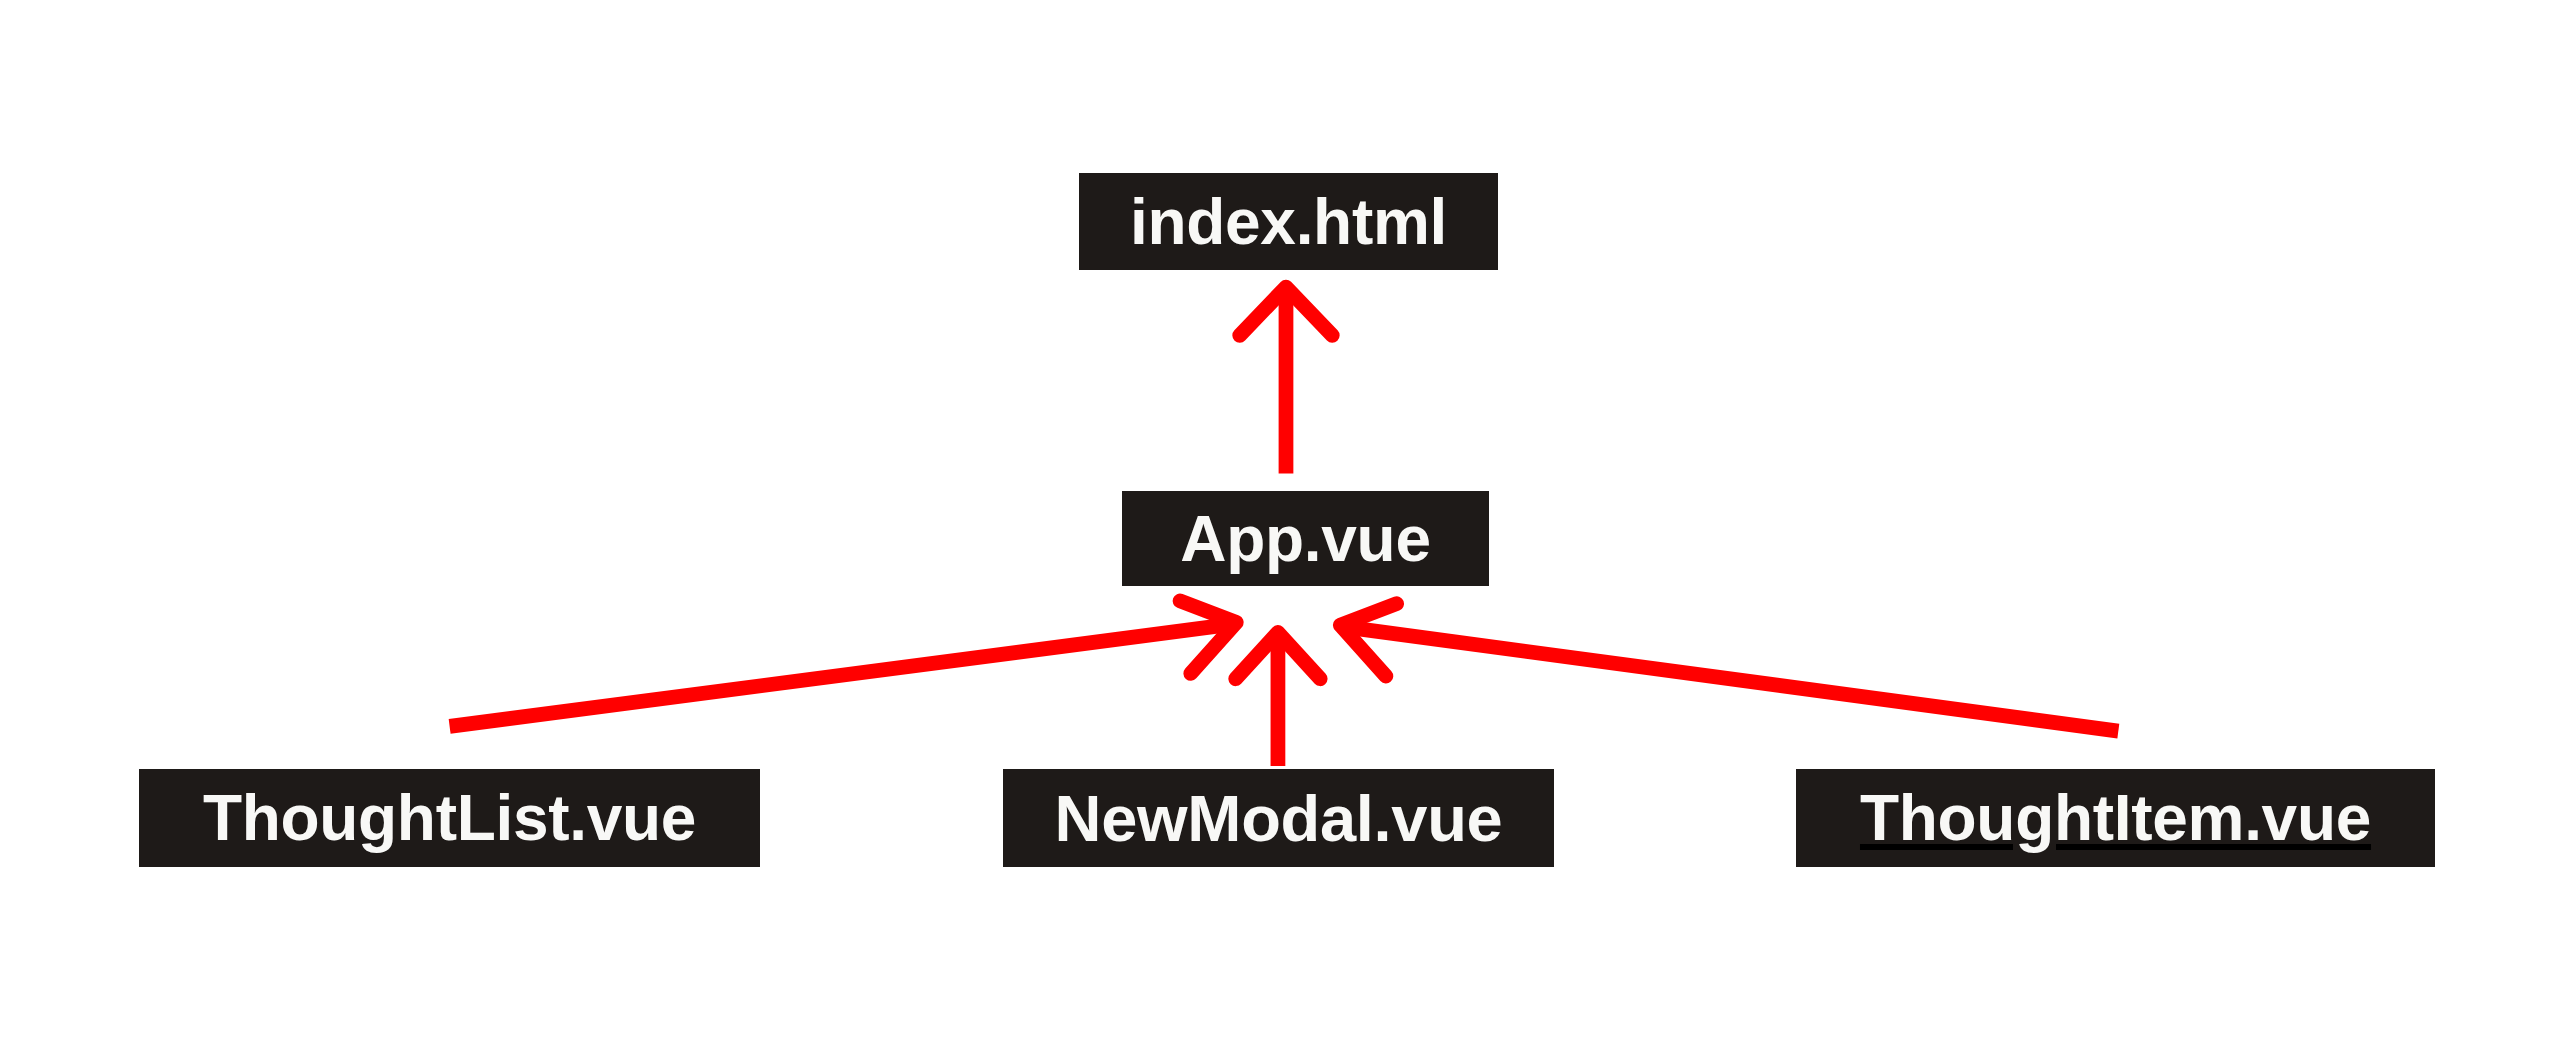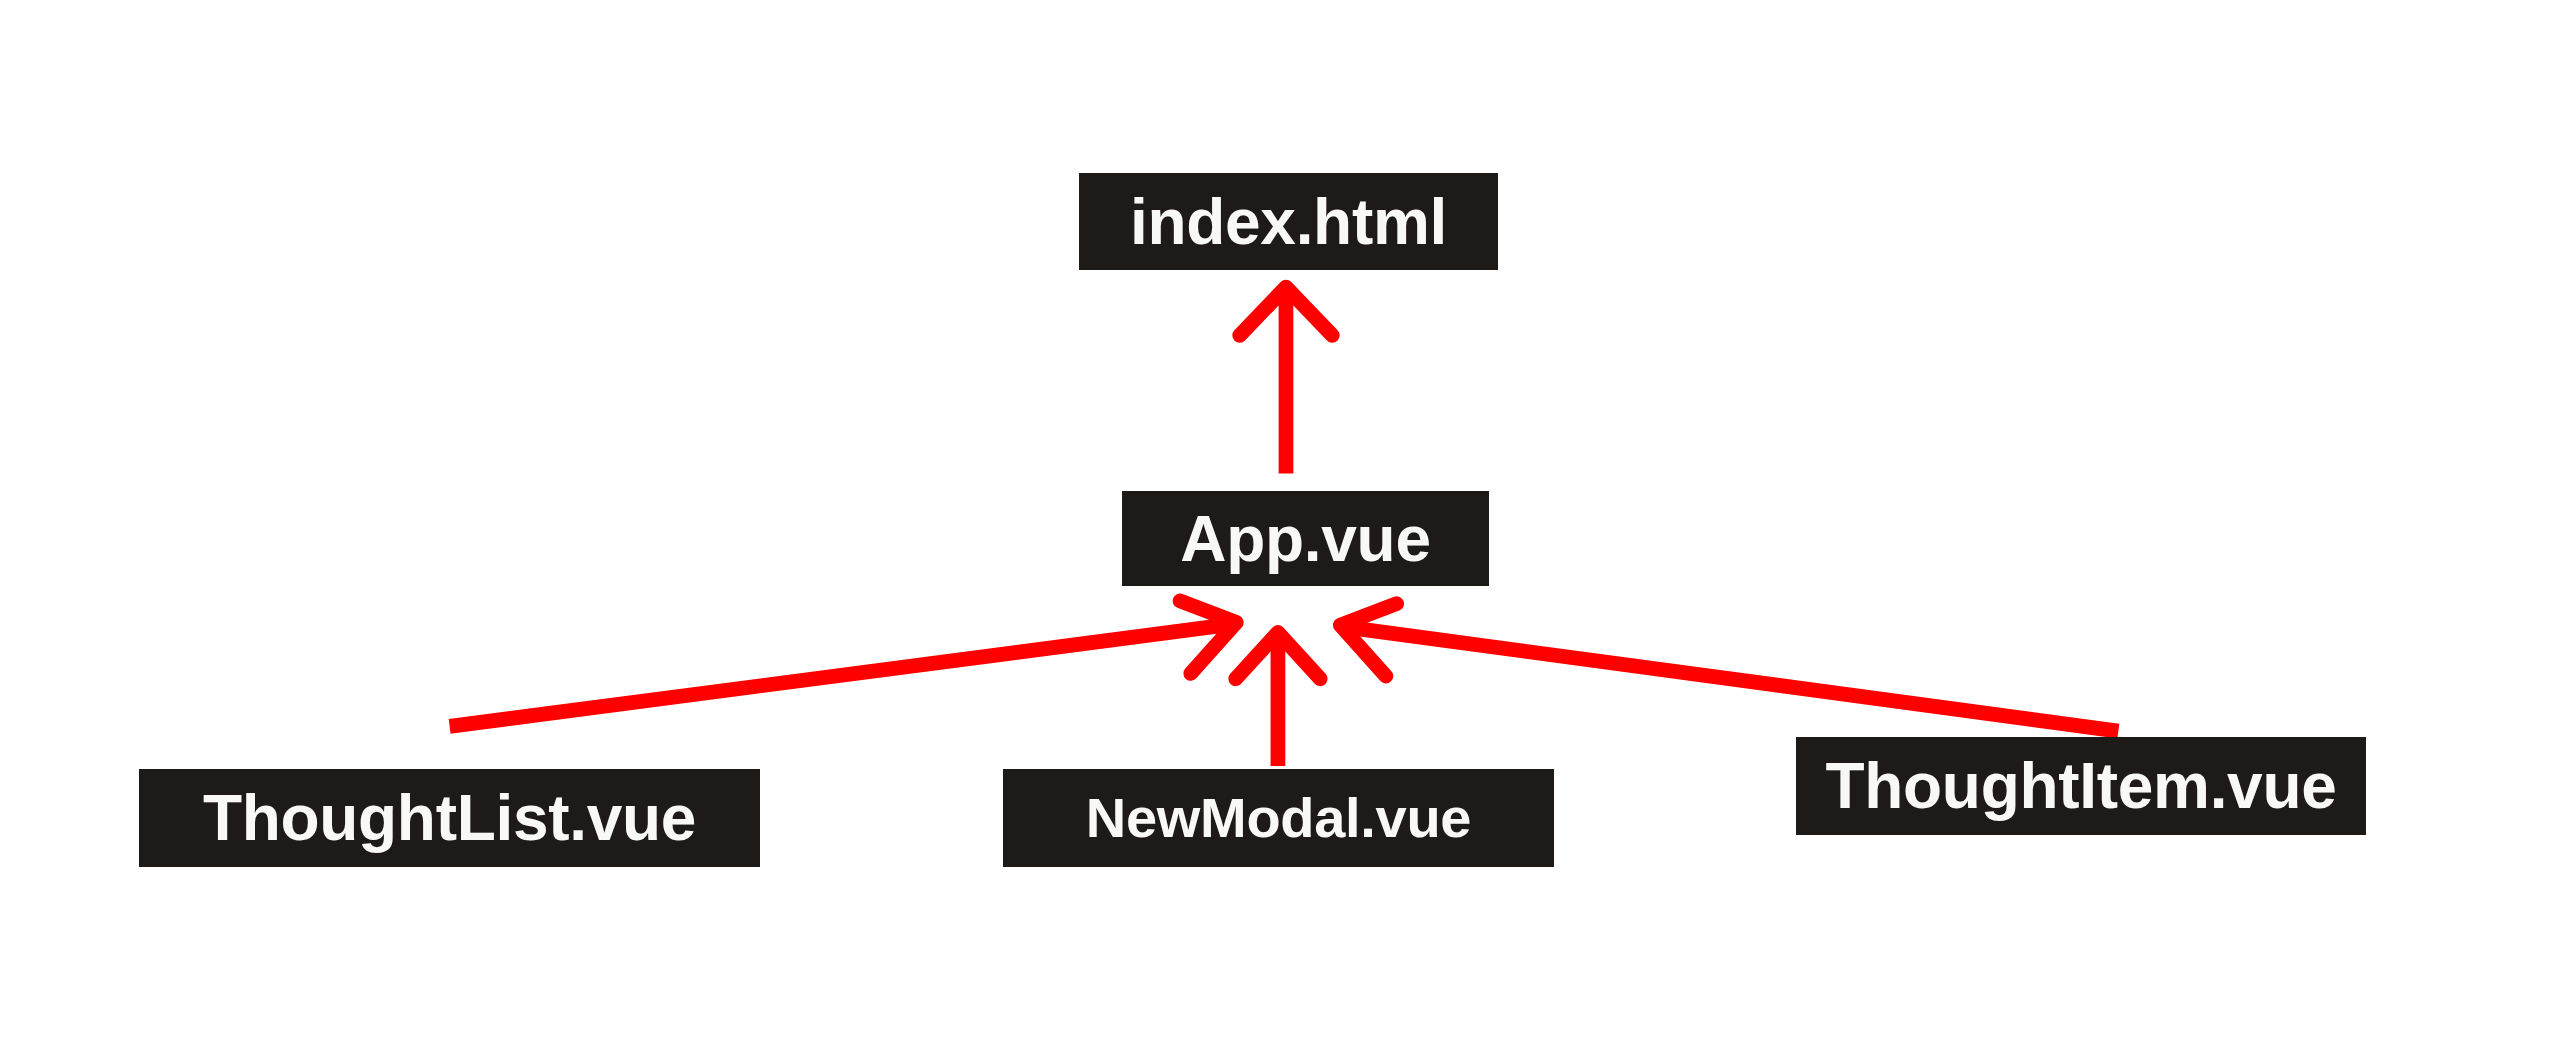--- a/index.html
+++ b/index.html
@@ -48,23 +48,23 @@
   #node-index-html  { left: 1079px; top: 173px;  width: 419px; height: 97px; }
   #node-index-html .node-label { font-size: 64px; }
 
   #node-app-vue     { left: 1122px; top: 491px;  width: 367px; height: 95px; }
   #node-app-vue .node-label { font-size: 64px; }
 
   #node-thoughtlist { left: 139px;  top: 769px; width: 621px; height: 98px; }
   #node-thoughtlist .node-label { font-size: 64px; }
 
   #node-newmodal    { left: 1003px; top: 769px; width: 551px; height: 98px; }
-  #node-newmodal .node-label { font-size: 56px; }
+  #node-newmodal .node-label { font-size: 65px; }
 
-  #node-thoughtitem { left: 1796px; top: 737px; width: 570px; height: 98px; }
+  #node-thoughtitem { left: 1796px; top: 769px; width: 639px; height: 98px; text-decoration: underline; }
   #node-thoughtitem .node-label { font-size: 64px; }
 </style>
 </head>
 <body>
 
 <div id="canvas">
 
   <svg id="arrow-layer" viewBox="0 0 3840 1570" width="2576" height="1053" xmlns="http://www.w3.org/2000/svg" aria-hidden="true">
 
     <g>

